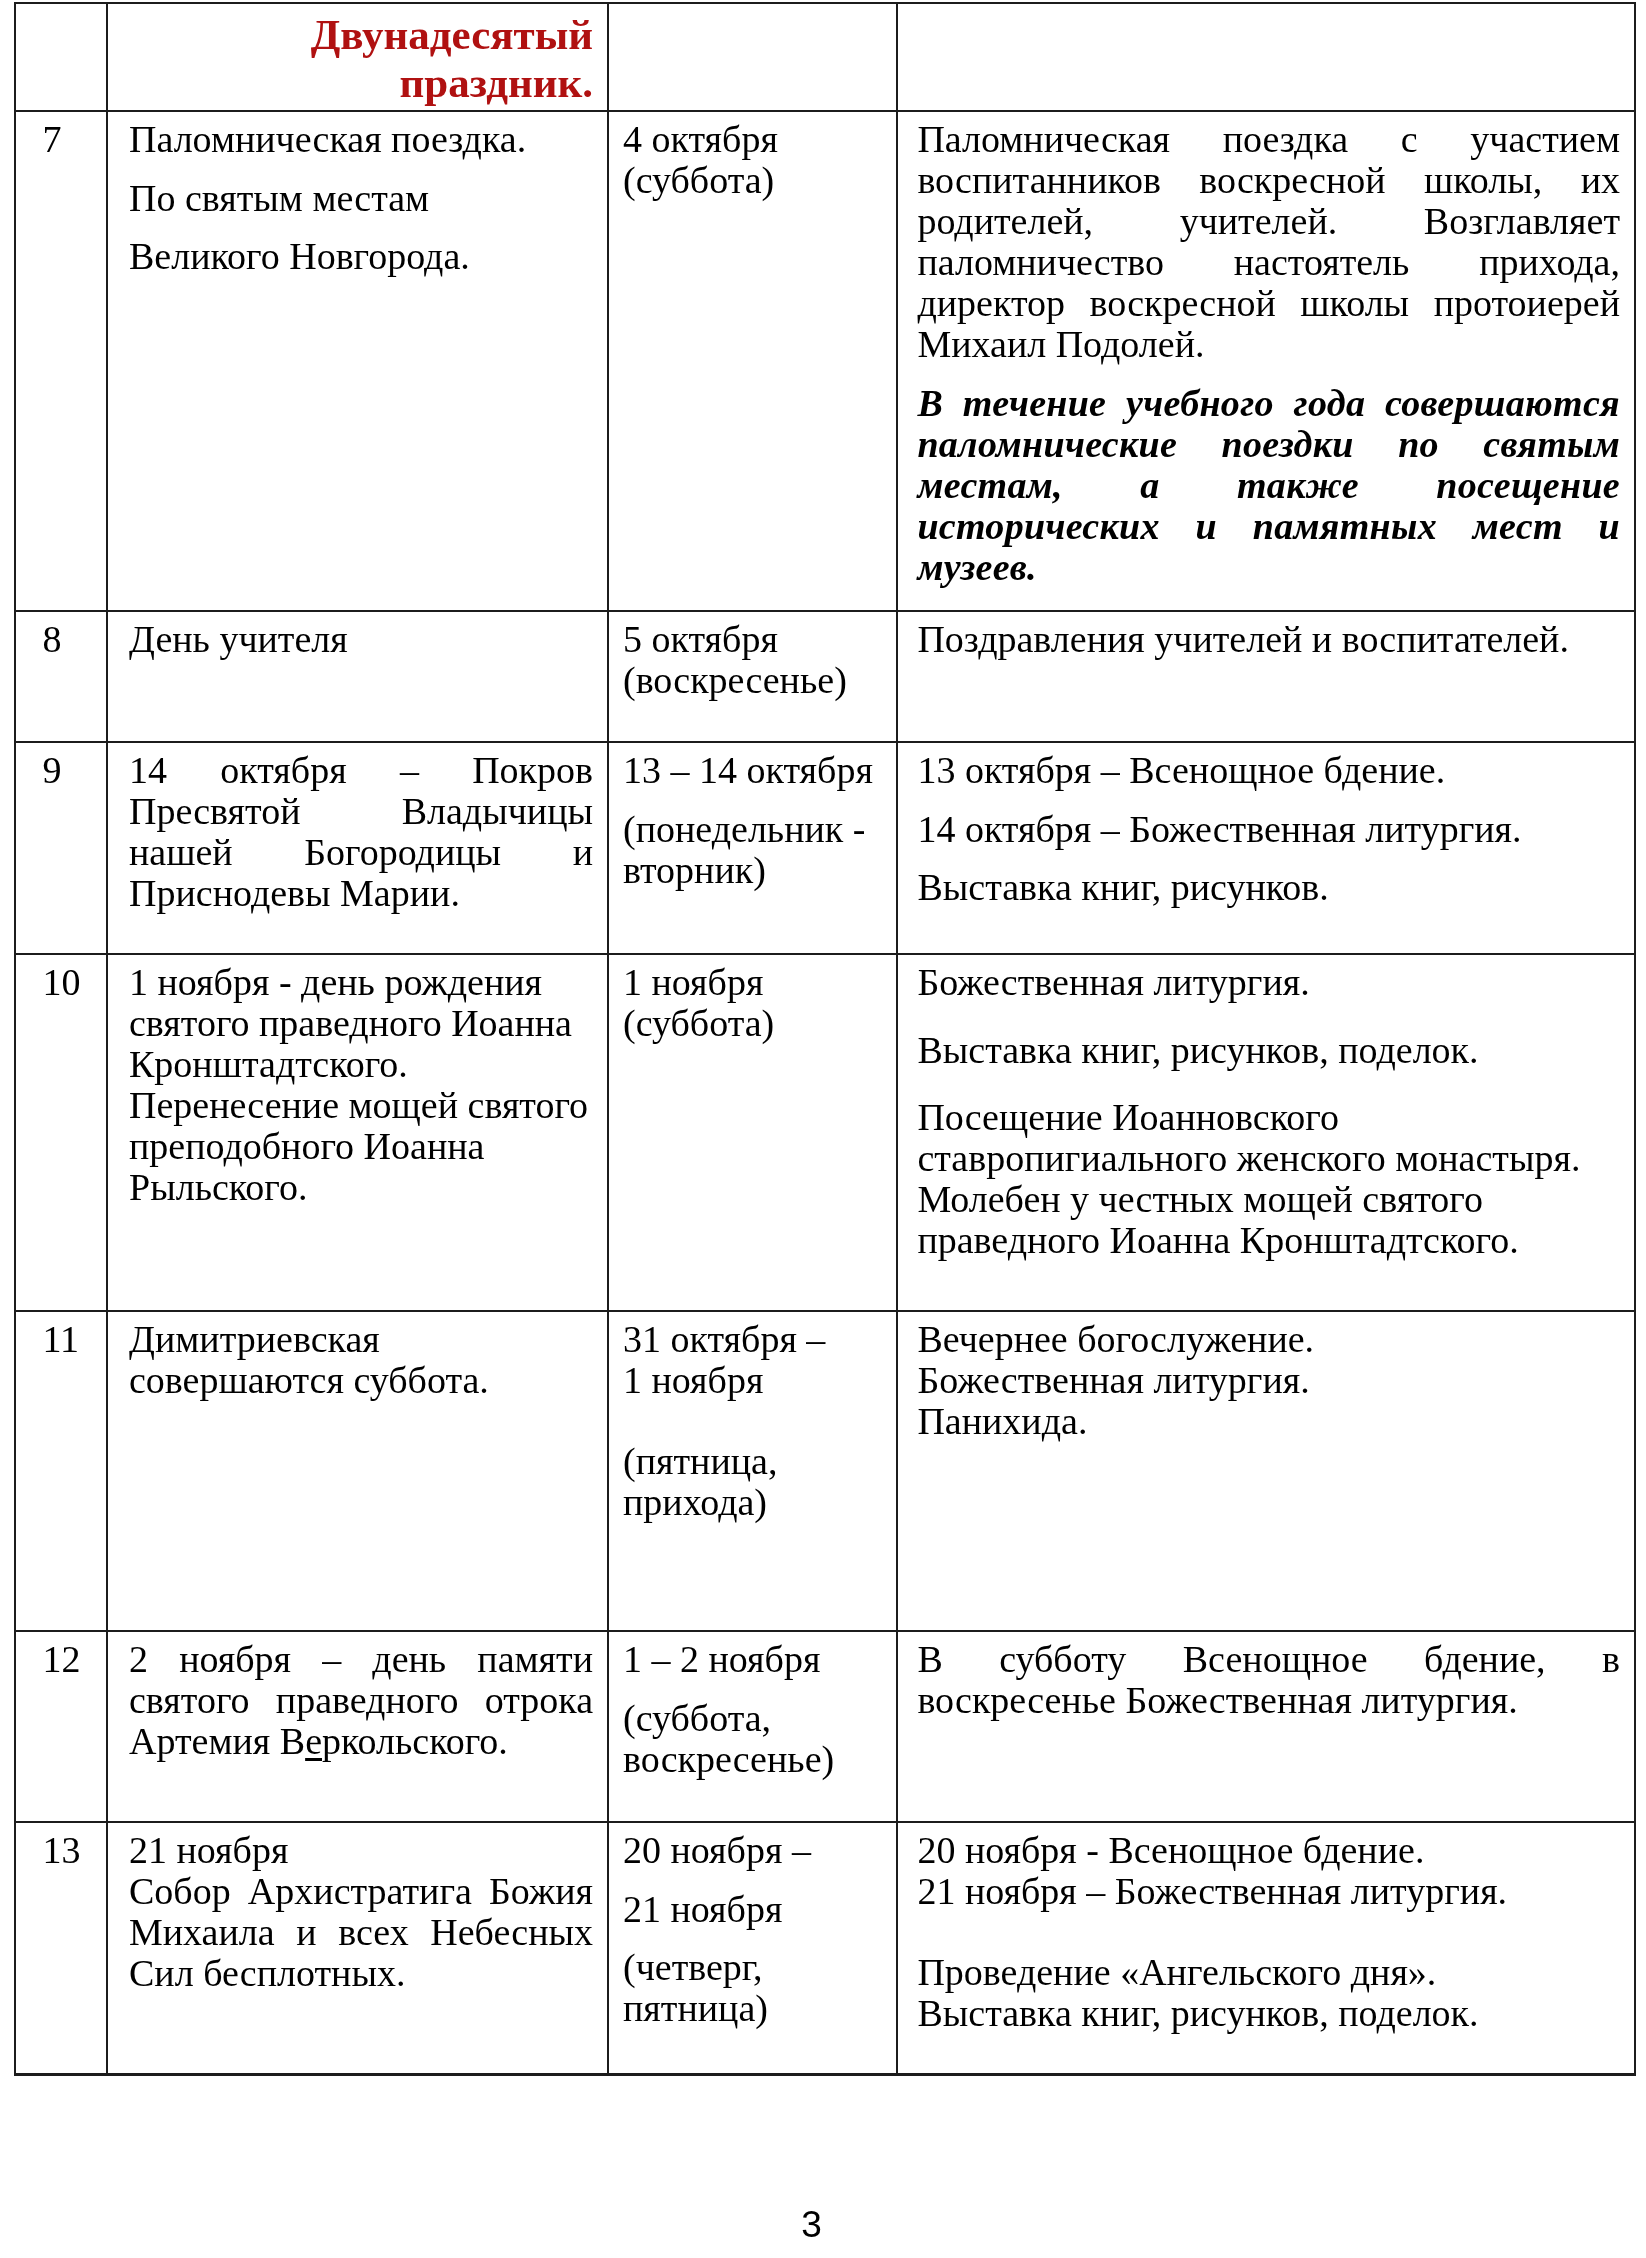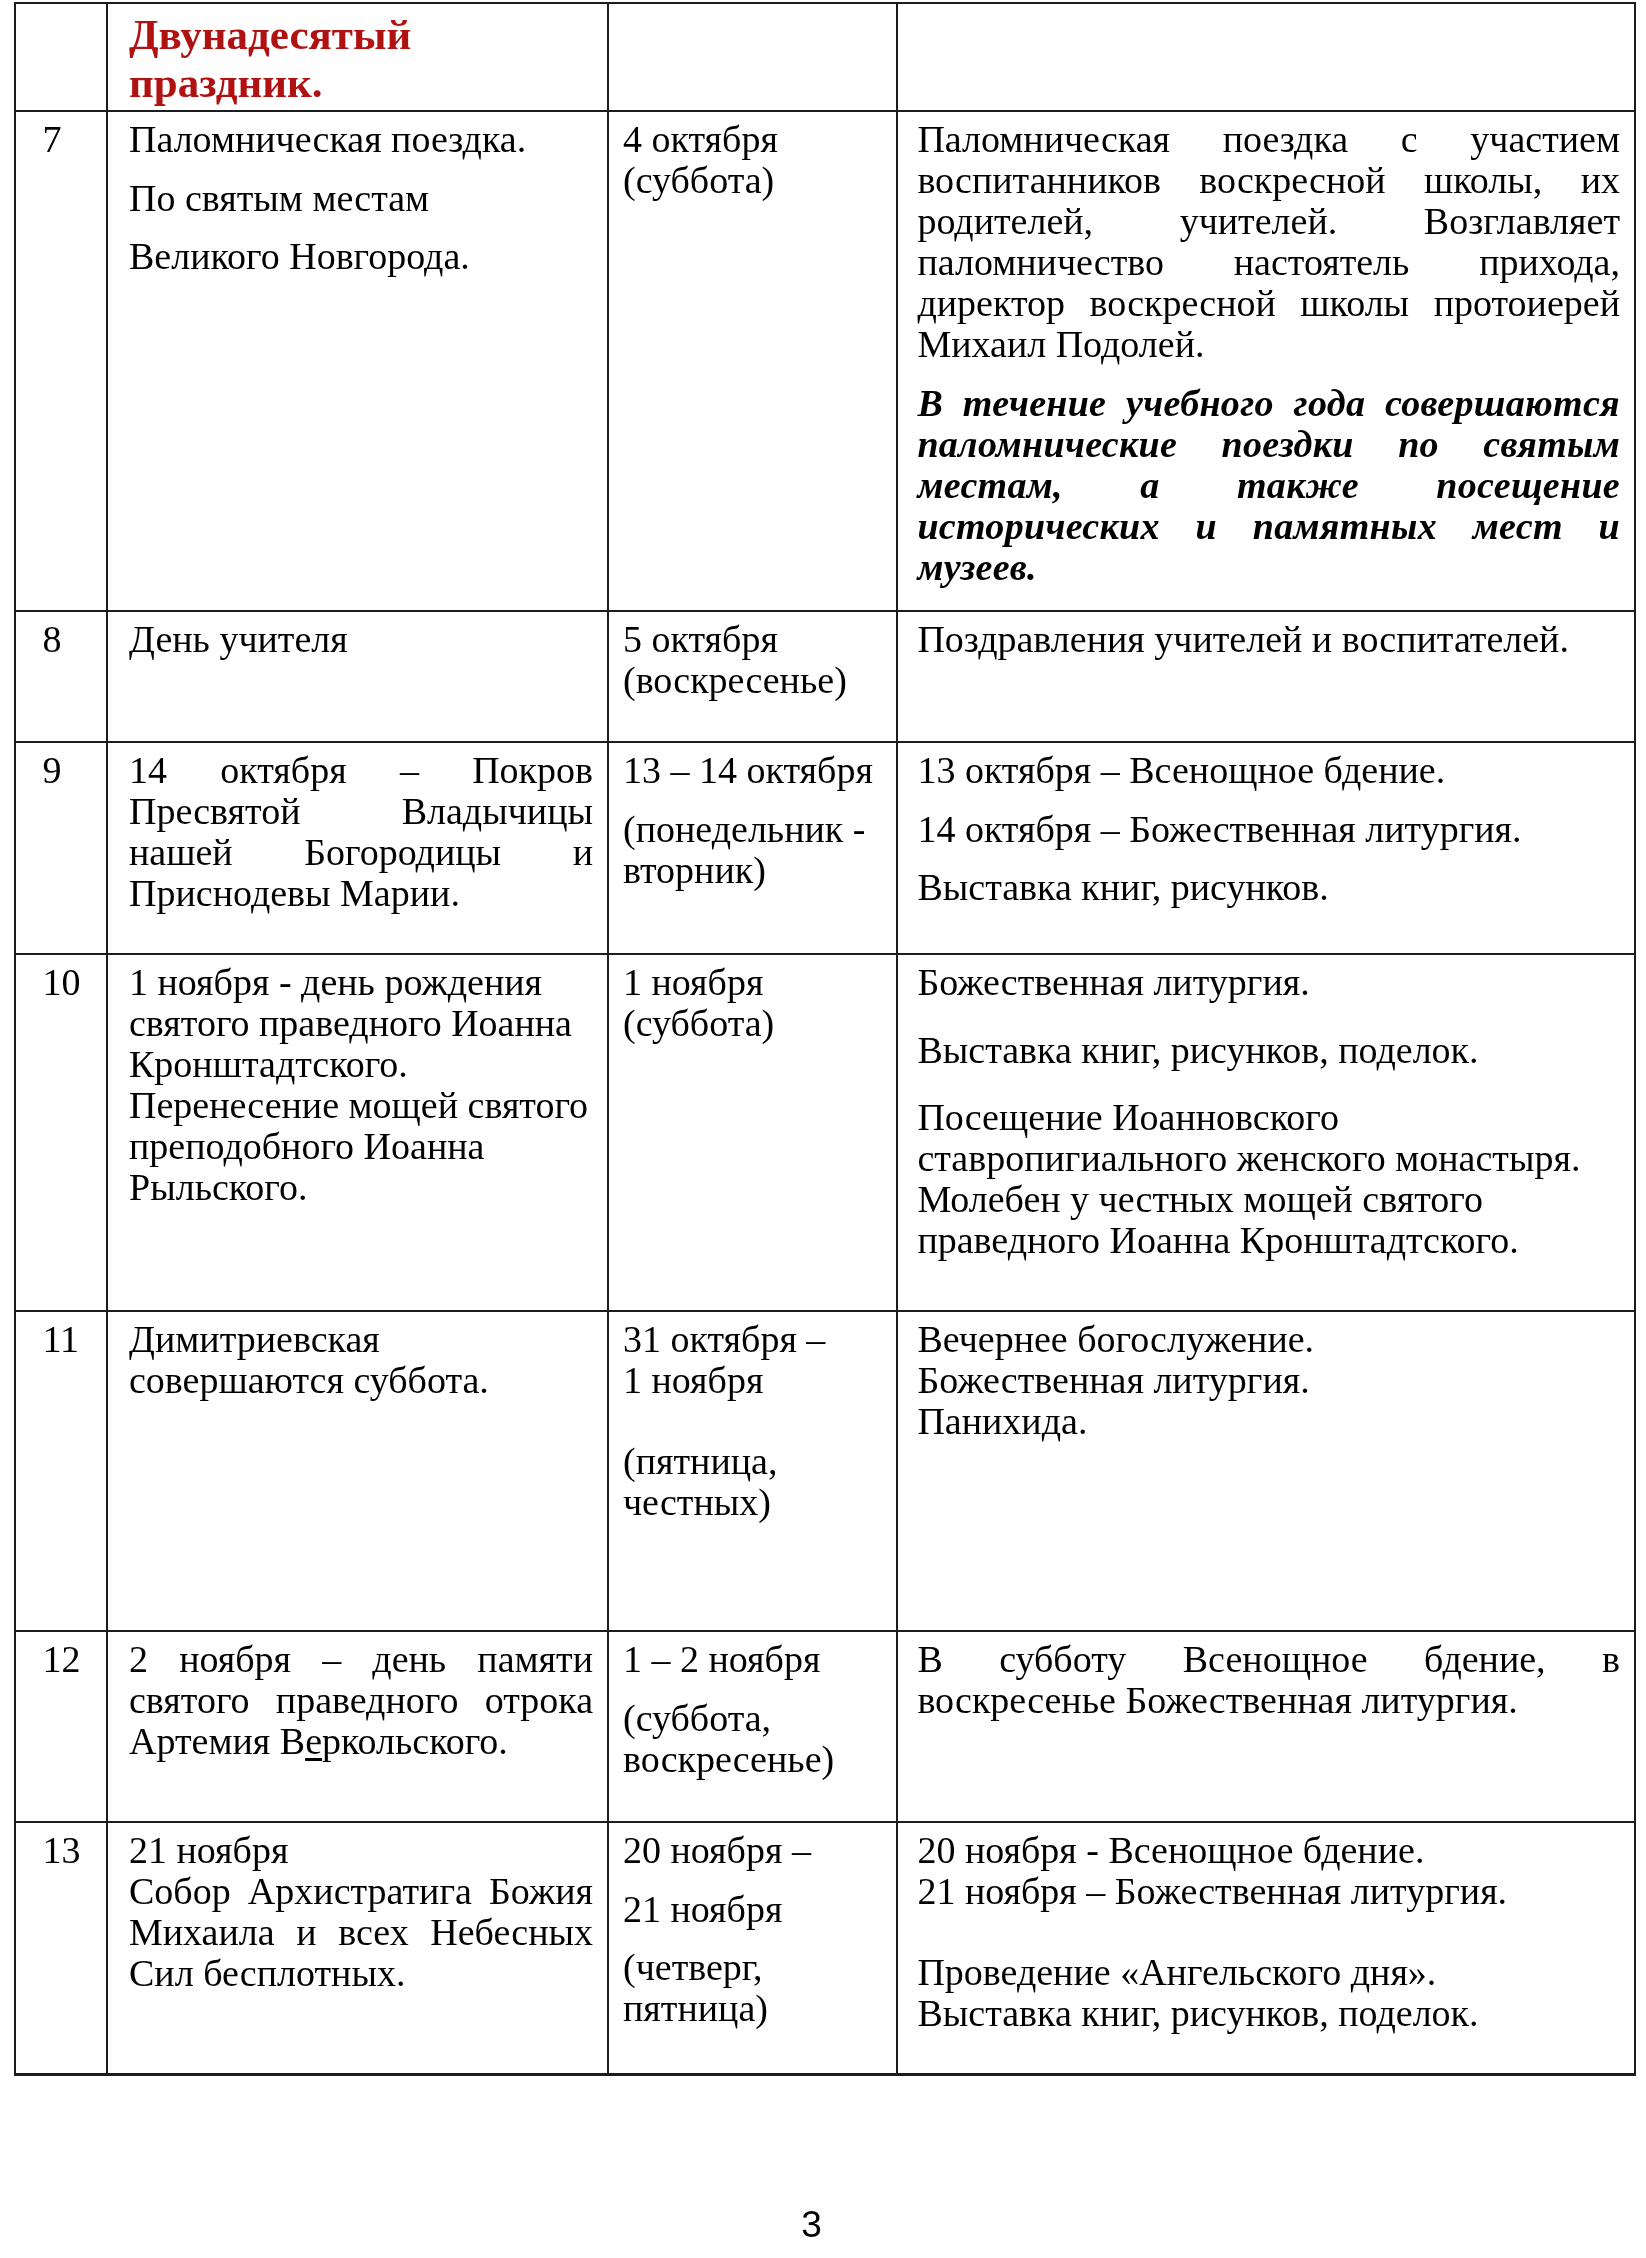--- a/index.html
+++ b/index.html
@@ -38,20 +38,21 @@
   p.t  { margin-bottom: 0; }      
   p.g  { margin-bottom: 40px; }   
   p.g2 { margin-bottom: 26.5px; }   
   p.j  { text-align: justify; }   
   p.bi { font-weight: bold; font-style: italic; letter-spacing: 0.3px; }
   p.red {
     color: var(--accent-red, #b01111);
     font-weight: bold;
     font-size: 43px;
     line-height: 48px;
+    text-align: right;
   }
   u { text-decoration: underline; text-underline-offset: 3.5px; }
   .page-number {
     position: absolute;
     left: 0; right: 23px;
     top: 2204px;
     text-align: center;
     font-family: "Liberation Sans", sans-serif;
     font-size: 37px;
     color: #000;
@@ -158,21 +159,21 @@
             <p class="t">11</p>
           </td>
           <td class="col-event">
             <p class="t">Димитриевская</p>
             <p class="t">совершаются суббота.</p>
           </td>
           <td class="col-date">
             <p class="t">31 октября –</p>
             <p class="g">1 ноября</p>
             <p class="t">(пятница,</p>
-            <p>честных)</p>
+            <p>прихода)</p>
           </td>
           <td class="col-desc">
             <p class="t">Вечернее богослужение.</p>
             <p class="t">Божественная литургия.</p>
             <p class="t">Панихида.</p>
           </td>
         </tr>
         <tr style="height: 191px;">
           <td class="col-num">
             <p class="t">12</p>

